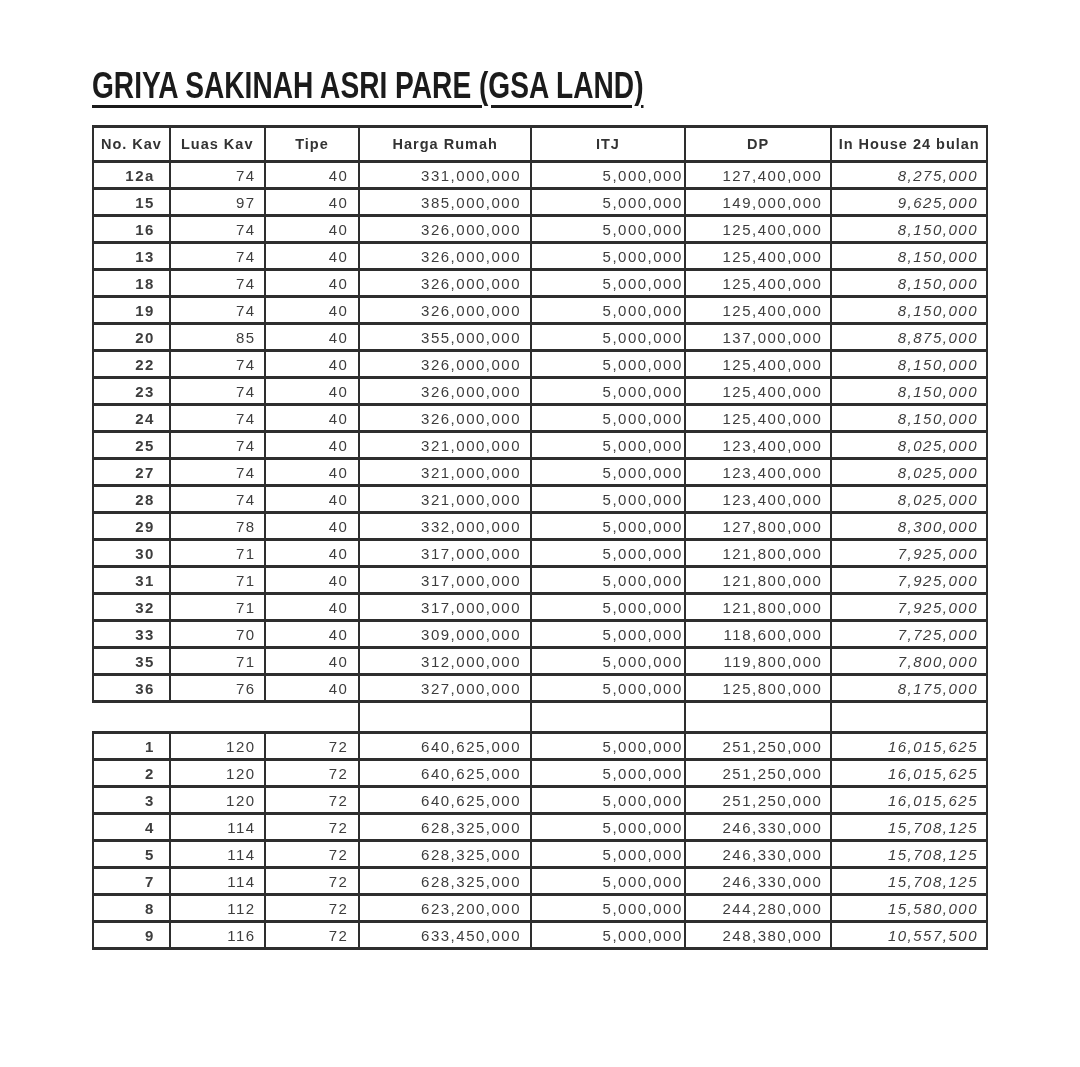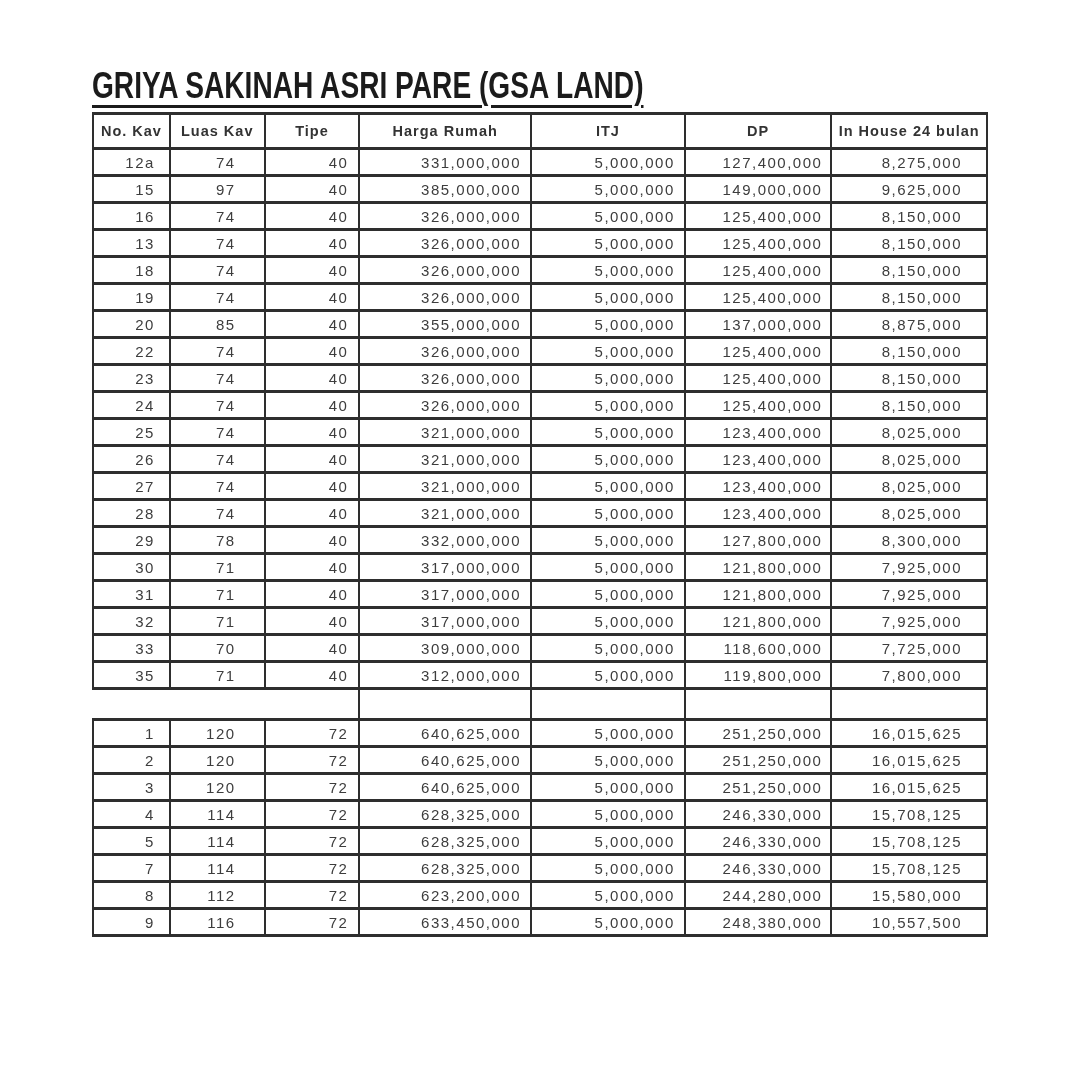--- a/index.html
+++ b/index.html
@@ -20,21 +20,21 @@
     position:absolute;left:92px;top:40px;
     font-size:37px;font-weight:700;color:var(--title);
     letter-spacing:0px;white-space:nowrap;
     text-decoration:underline;
     text-decoration-thickness:3px;
     text-underline-offset:7px;
     transform:scaleX(0.76);
     transform-origin:left center;
   }
   .table-wrap{
-    position:absolute;left:92px;top:112px;width:896px;
+    position:absolute;left:92px;top:125px;width:896px;
   }
   table{
     border-collapse:collapse;table-layout:fixed;width:896px;
   }
   th,td{
     border:2px solid var(--border);
     border-top-width:3px;border-bottom-width:3px;
     vertical-align:middle;
     overflow:hidden;white-space:nowrap;
   }
@@ -46,27 +46,27 @@
     color:#333333;
     padding:0 2px;
   }
   td{
     height:24px;
     font-size:15px;
     letter-spacing:1.5px;
     text-align:right;
     padding:0 10px 0 0;
   }
-  td.c0{padding-right:14px;}
-  td.c1{padding-right:28px;}
+  td.c0{padding-right:14px;font-weight:bold;}
+  td.c1{padding-right:8px;}
   td.c2{}
   td.c3{padding-right:9px;}
-  td.c4{padding-right:9px;margin-left:10px;}
+  td.c4{padding-right:1px;margin-left:10px;}
   td.c5{padding-right:8px;padding-left:29px;}
-  td.c6{padding-right:24px;}
+  td.c6{padding-right:8px;font-style:italic;}
   tr.gap-row td{height:28px;}
   tr.gap-row td.gap-left{
     border-left:none;
   }
 </style>
 </head>
 <body>
 
 <main>
   <h1 class="title">GRIYA SAKINAH ASRI PARE (GSA LAND)</h1>
@@ -187,47 +187,38 @@
           <tr>
             <td class="c0">25</td>
             <td class="c1">74</td>
             <td class="c2">40</td>
             <td class="c3">321,000,000</td>
             <td class="c4">5,000,000</td>
             <td class="c5">123,400,000</td>
             <td class="c6">8,025,000</td>
           </tr>
           <tr>
-            <td class="c0">26</td>
+            <td class="c0">27</td>
             <td class="c1">74</td>
             <td class="c2">40</td>
             <td class="c3">321,000,000</td>
             <td class="c4">5,000,000</td>
             <td class="c5">123,400,000</td>
             <td class="c6">8,025,000</td>
           </tr>
           <tr>
-            <td class="c0">27</td>
+            <td class="c0">28</td>
             <td class="c1">74</td>
             <td class="c2">40</td>
             <td class="c3">321,000,000</td>
             <td class="c4">5,000,000</td>
             <td class="c5">123,400,000</td>
             <td class="c6">8,025,000</td>
           </tr>
           <tr>
-            <td class="c0">28</td>
-            <td class="c1">74</td>
-            <td class="c2">40</td>
-            <td class="c3">321,000,000</td>
-            <td class="c4">5,000,000</td>
-            <td class="c5">123,400,000</td>
-            <td class="c6">8,025,000</td>
-          </tr>
-          <tr>
             <td class="c0">29</td>
             <td class="c1">78</td>
             <td class="c2">40</td>
             <td class="c3">332,000,000</td>
             <td class="c4">5,000,000</td>
             <td class="c5">127,800,000</td>
             <td class="c6">8,300,000</td>
           </tr>
           <tr>
             <td class="c0">30</td>
@@ -266,20 +257,29 @@
             <td class="c6">7,725,000</td>
           </tr>
           <tr>
             <td class="c0">35</td>
             <td class="c1">71</td>
             <td class="c2">40</td>
             <td class="c3">312,000,000</td>
             <td class="c4">5,000,000</td>
             <td class="c5">119,800,000</td>
             <td class="c6">7,800,000</td>
+          </tr>
+          <tr>
+            <td class="c0">36</td>
+            <td class="c1">76</td>
+            <td class="c2">40</td>
+            <td class="c3">327,000,000</td>
+            <td class="c4">5,000,000</td>
+            <td class="c5">125,800,000</td>
+            <td class="c6">8,175,000</td>
           </tr>
           <tr class="gap-row">
             <td colspan="3" class="gap-left"></td>
             <td class="c3"></td>
             <td class="c4"></td>
             <td class="c5"></td>
             <td class="c6"></td>
           </tr>
           <tr>
             <td class="c0">1</td>

